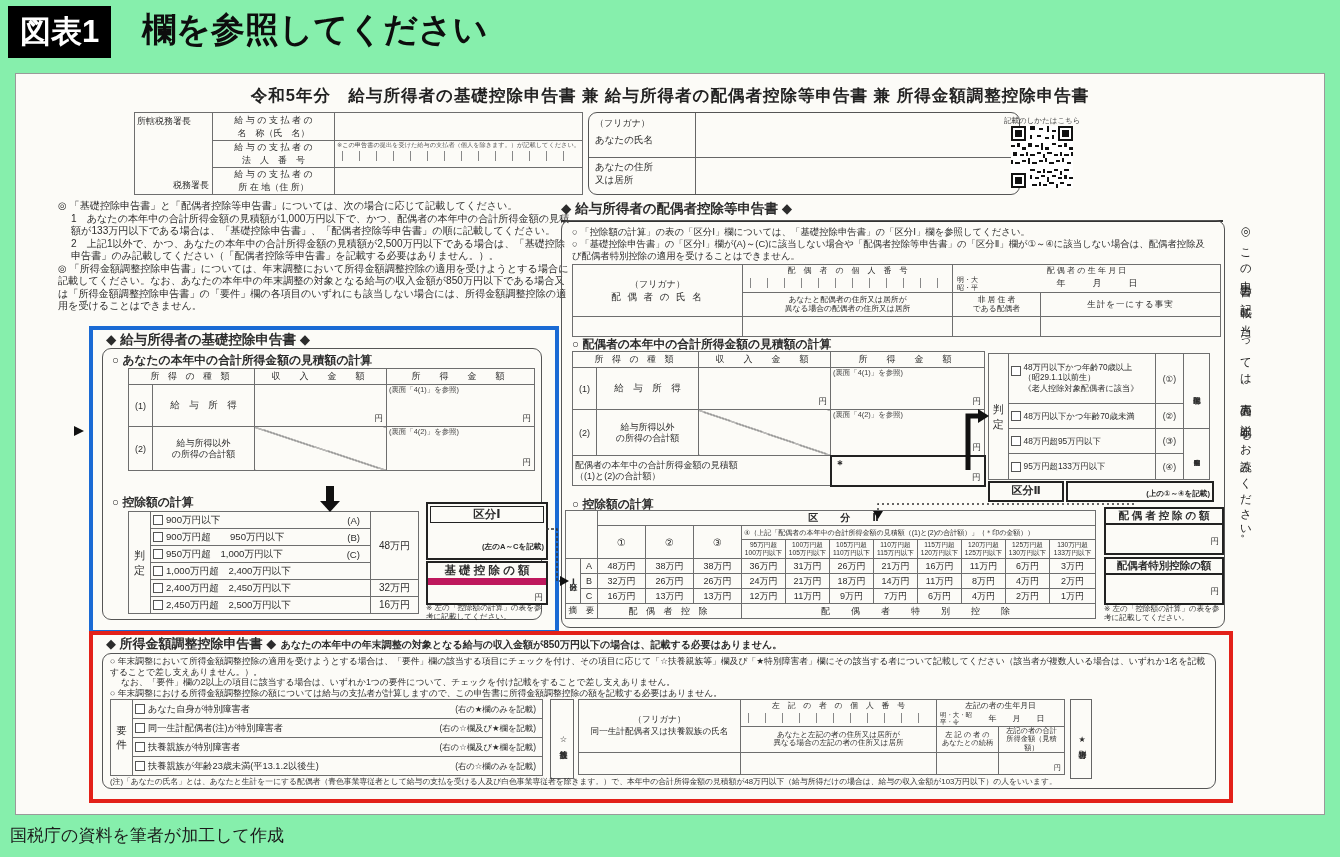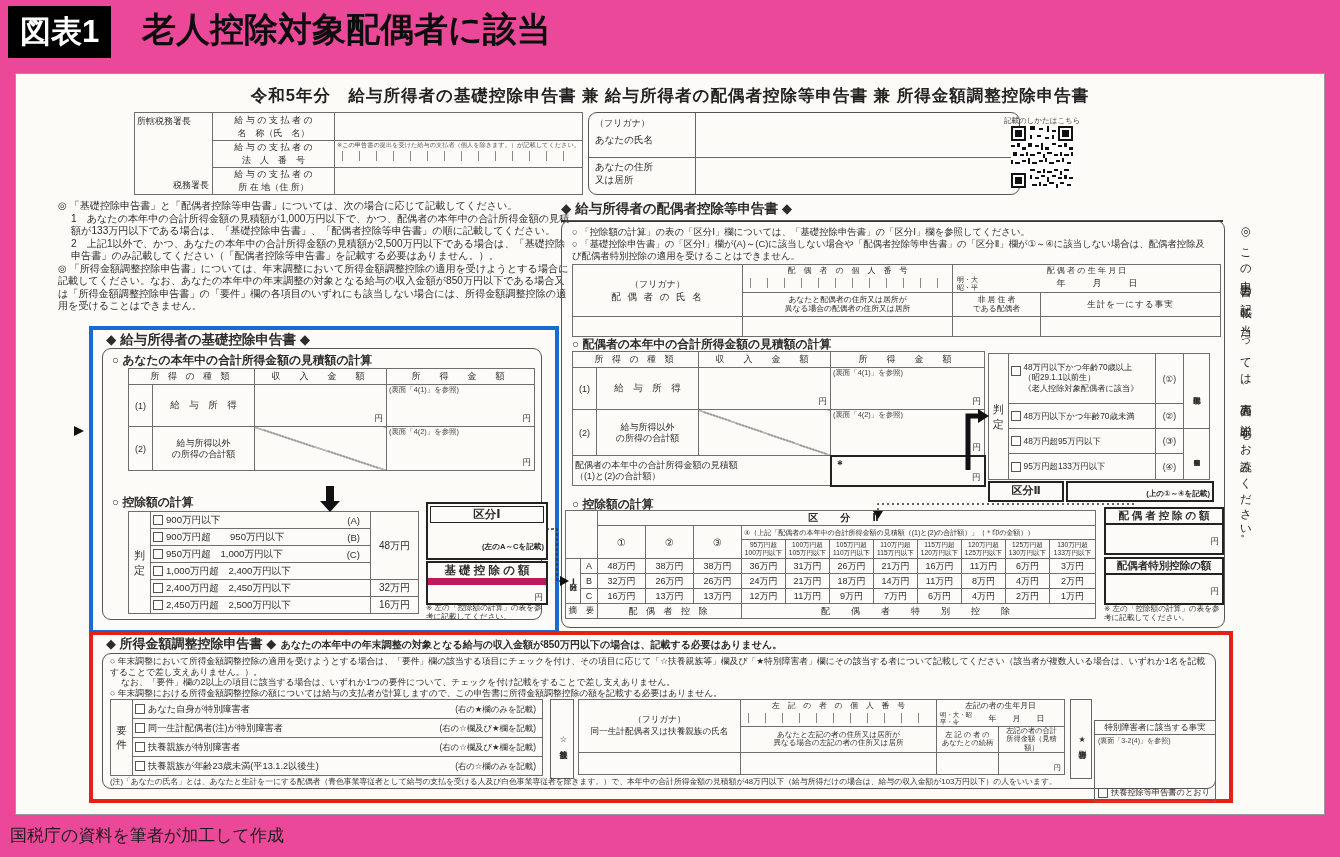--- a/index.html
+++ b/index.html
@@ -1,16 +1,16 @@
 <!DOCTYPE html>
 <html><head>
 <meta charset="utf-8">
 <style>
   body{margin:0;font-family:"Liberation Sans","DejaVu Sans",sans-serif;background:#fff;color:#2c2c2c}
-  .canvas{position:relative;width:1340px;height:857px;background:#ec4899;overflow:hidden}
+  .canvas{position:relative;width:1340px;height:857px;background:#86efac;overflow:hidden}
   .abs{position:absolute}
   .b{font-weight:bold}
   .pre{white-space:pre-line}
   .nw{white-space:nowrap}
   .form{position:absolute;left:15px;top:73px;width:1308px;height:740px;border:1px solid #9a9a9a;background:#fcfbf7}
   table{border-collapse:collapse;table-layout:fixed}
   .t td{border:1px solid #6e6e6e;padding:0 2px;font-size:9.5px;vertical-align:middle;overflow:hidden}
   .c{text-align:center}
   .rel{position:relative}
   .yen{position:absolute;right:3px;bottom:1px;font-size:8.5px;color:#333}
@@ -25,21 +25,21 @@
   .diag{background:linear-gradient(to top right,transparent calc(50% - 0.6px),#777 calc(50% - 0.6px),#777 calc(50% + 0.6px),transparent calc(50% + 0.6px))}
   .note-s{font-size:7.4px;color:#444}
   p{margin:0}
 </style>
 </head>
 <body>
 
 <div class="canvas">
 
   <div class="abs" style="left:8px;top:6px;background:#000;color:#fff;padding:5px 12px;font-size:31px;font-weight:bold">図表1</div>
-  <div class="abs b" style="left:142px;top:7px;font-size:34px;color:#0d0d0d">老人控除対象配偶者に該当</div>
+  <div class="abs b" style="left:142px;top:7px;font-size:34px;color:#0d0d0d">欄を参照してください</div>
 
   <div class="form">
 
     <div class="abs b c" style="left:0;top:11px;width:100%;font-size:16.5px;letter-spacing:1px;color:#222">令和5年分　給与所得者の基礎控除申告書 兼 給与所得者の配偶者控除等申告書 兼 所得金額調整控除申告書</div>
 
     <table class="t abs" style="left:118px;top:38px;width:448px">
       <colgroup>
           <col style="width:78px">
           <col style="width:122px">
           <col style="width:248px">
@@ -621,28 +621,20 @@
         <td class="rel">
               <span class="yen" style="font-size:7.2px">円</span>
             </td>
       </tr>
     </tbody>
       </table>
 
     <div class="abs c" style="left:1054px;top:625px;width:20px;height:78px;border:1.2px solid #666;display:flex;align-items:center;justify-content:center">
       <div class="vtext" style="font-size:8px">★特別障害者</div>
     </div>
-    <div class="abs rel" style="left:1078px;top:625px;width:120px;height:80px;border:1.2px solid #666">
-      <div class="c" style="font-size:8.4px;border-bottom:1px solid #666;padding:1px 0">特別障害者に該当する事実</div>
-      <div style="font-size:7px;color:#444;padding:1px 3px">(裏面「3-2(4)」を参照)</div>
-      <div class="flex abs" style="left:3px;bottom:3px">
-          <span class="cb"></span>
-          <span style="font-size:8.2px">扶養控除等申告書のとおり</span>
-        </div>
-    </div>
 
     <div class="abs nw" style="left:94px;top:702px;width:1100px;font-size:7.8px;color:#333">(注)「あなたの氏名」とは、あなたと生計を一にする配偶者（青色事業専従者として給与の支払を受ける人及び白色事業専従者を除きます。）で、本年中の合計所得金額の見積額が48万円以下（給与所得だけの場合は、給与の収入金額が103万円以下）の人をいいます。</div>
 
     <svg class="abs" style="left:0;top:0;pointer-events:none" width="1308" height="740">
       <rect x="310" y="412" width="8" height="15" fill="#111"></rect>
       <polygon points="304,427 324,427 314,438" fill="#111"></polygon>
       <path d="M952 396 V342 H962" stroke="#111" stroke-width="5" fill="none"></path>
       <polygon points="962,335 973,342 962,349" fill="#111"></polygon>
       <polyline points="1118,430 862,430 862,437" stroke="#333" stroke-width="1.4" fill="none" stroke-dasharray="2,3"></polyline>
       <polygon points="857,437 867,437 862,445" fill="#111"></polygon>

